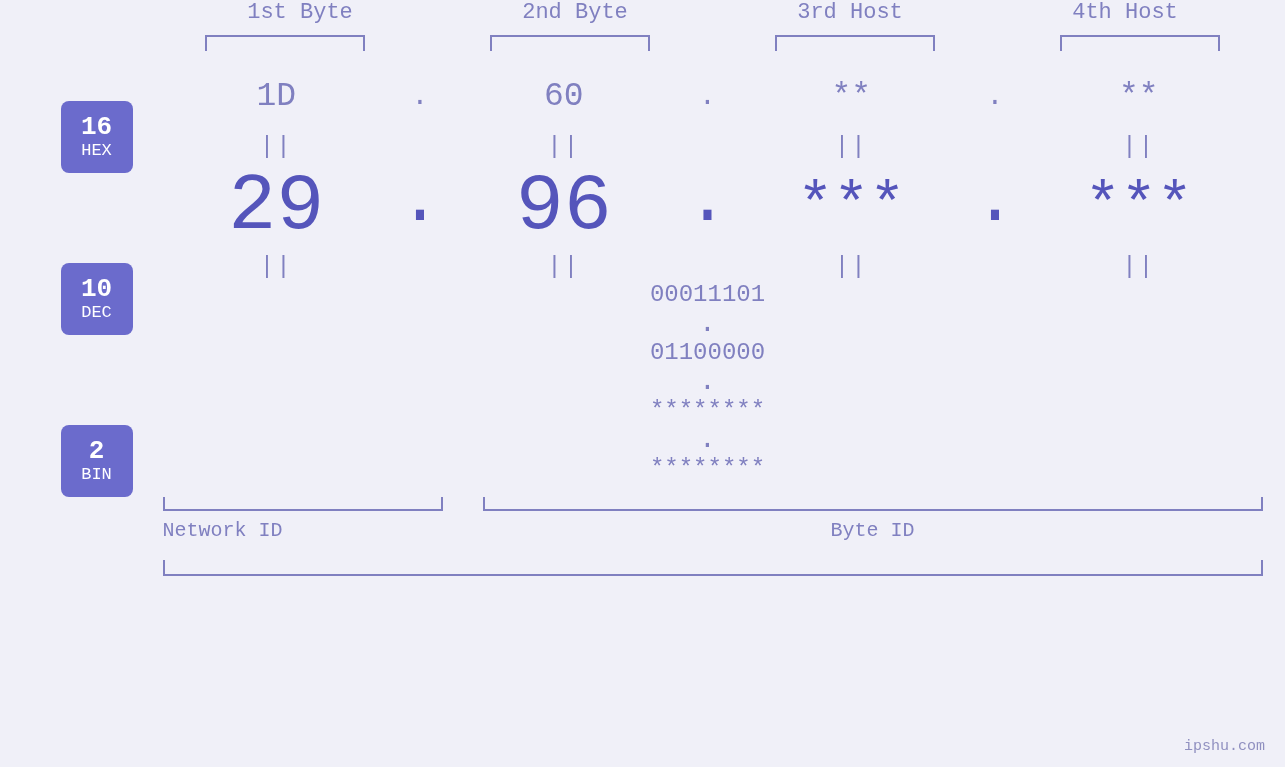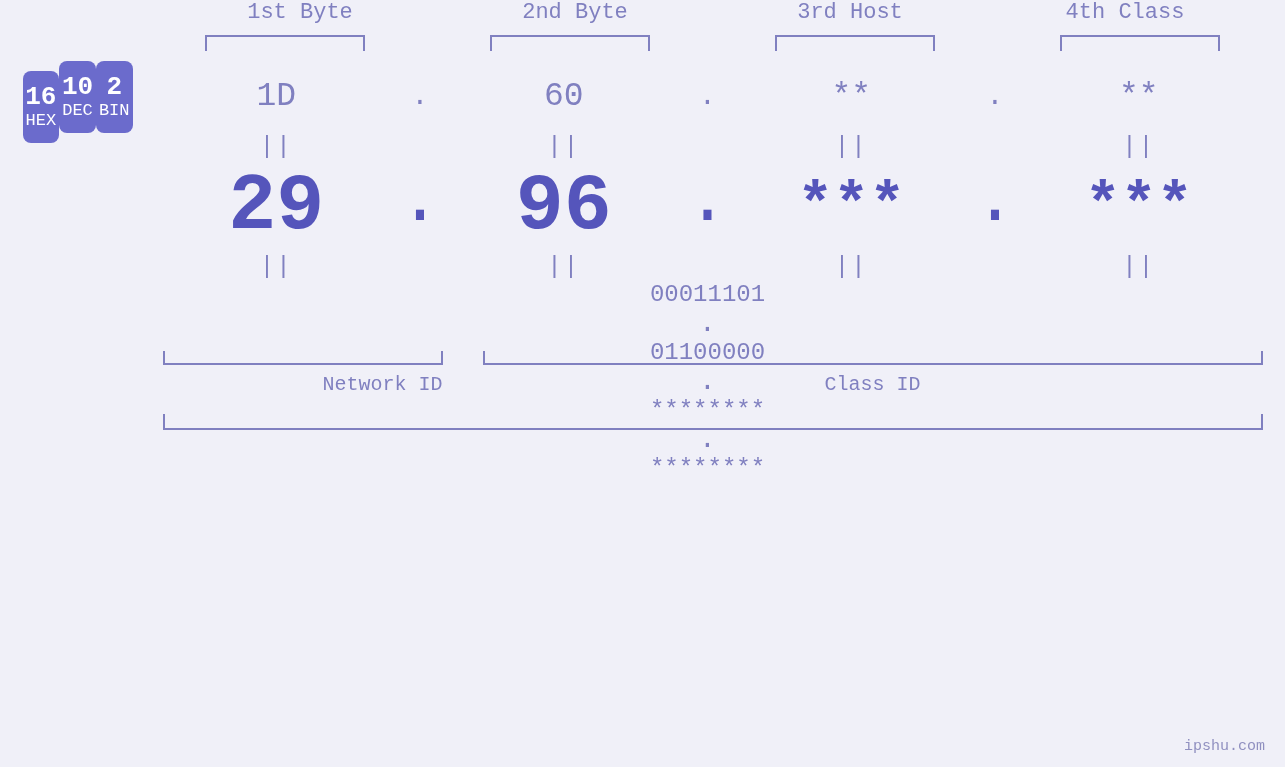--- a/index.html
+++ b/index.html
@@ -43,25 +43,26 @@
     .main-area {
       display: flex;
       flex-direction: row;
       width: 1240px;
       position: relative;
     }
 
     
     .labels-col {
       display: flex;
-      flex-direction: row;
+      flex-direction: column;
       justify-content: space-around;
       width: 130px;
       padding-right: 20px;
       gap: 0;
+      align-items: flex-end;
     }
 
     .badge {
       background-color: #6b6bcc;
       color: white;
       border-radius: 8px;
       width: 72px;
       height: 72px;
       display: flex;
       flex-direction: column;
@@ -134,21 +135,21 @@
 
     .hex-value {
       color: #8080c0;
       font-size: 33px;
       font-family: 'Courier New', Courier, monospace;
     }
 
     .dec-value {
       color: #5555bb;
       font-size: 80px;
-      font-weight: bold;
+      font-weight: normal;
       font-family: 'Courier New', Courier, monospace;
     }
 
     .bin-value {
       color: #8080c0;
       font-size: 24px;
       font-family: 'Courier New', Courier, monospace;
     }
 
     .dot-small {
@@ -187,21 +188,21 @@
   </style>
 </head>
 <body>
 
 <div class="container">
 
   <div class="byte-headers">
     <div class="byte-header">1st Byte</div>
     <div class="byte-header">2nd Byte</div>
     <div class="byte-header">3rd Host</div>
-    <div class="byte-header">4th Class</div>
+    <div class="byte-header">4th Host</div>
   </div>
 
   <div style="display:flex; width:1100px; margin-left:140px; margin-bottom:10px;">
     <div style="flex:1; display:flex; justify-content:center;">
       <div style="width:160px; border-top:2px solid #8080c0; border-left:2px solid #8080c0; border-right:2px solid #8080c0; height:16px;"></div>
     </div>
     <div style="width:40px;"></div>
     <div style="flex:1; display:flex; justify-content:center;">
       <div style="width:160px; border-top:2px solid #8080c0; border-left:2px solid #8080c0; border-right:2px solid #8080c0; height:16px;"></div>
     </div>
@@ -359,26 +360,26 @@
 
   <div style="width:1100px; margin-left:140px; margin-top:0;">
     <div style="display:flex;">
 
       <div style="width:280px; border-bottom:2px solid #8080c0; border-left:2px solid #8080c0; border-right:2px solid #8080c0; height:14px;"></div>
       <div style="width:40px;"></div>
 
       <div style="flex:1; border-bottom:2px solid #8080c0; border-left:2px solid #8080c0; border-right:2px solid #8080c0; height:14px;"></div>
     </div>
     <div style="display:flex; margin-top:8px;">
-      <div style="width:280px; text-align:right;">
+      <div style="width:280px; text-align:left;">
         <span style="color:#8080c0; font-size:20px; font-family:'Courier New',Courier,monospace;">Network ID</span>
       </div>
       <div style="width:40px;"></div>
       <div style="flex:1; text-align:center;">
-        <span style="color:#8080c0; font-size:20px; font-family:'Courier New',Courier,monospace;">Class ID</span>
+        <span style="color:#8080c0; font-size:20px; font-family:'Courier New',Courier,monospace;">Byte ID</span>
       </div>
     </div>
   </div>
 
   <div style="width:1100px; margin-left:140px; margin-top:18px;">
     <div style="border-bottom:2px solid #8080c0; border-left:2px solid #8080c0; border-right:2px solid #8080c0; height:16px; width:100%;"></div>
   </div>
 
   <div class="watermark">ipshu.com</div>
 

